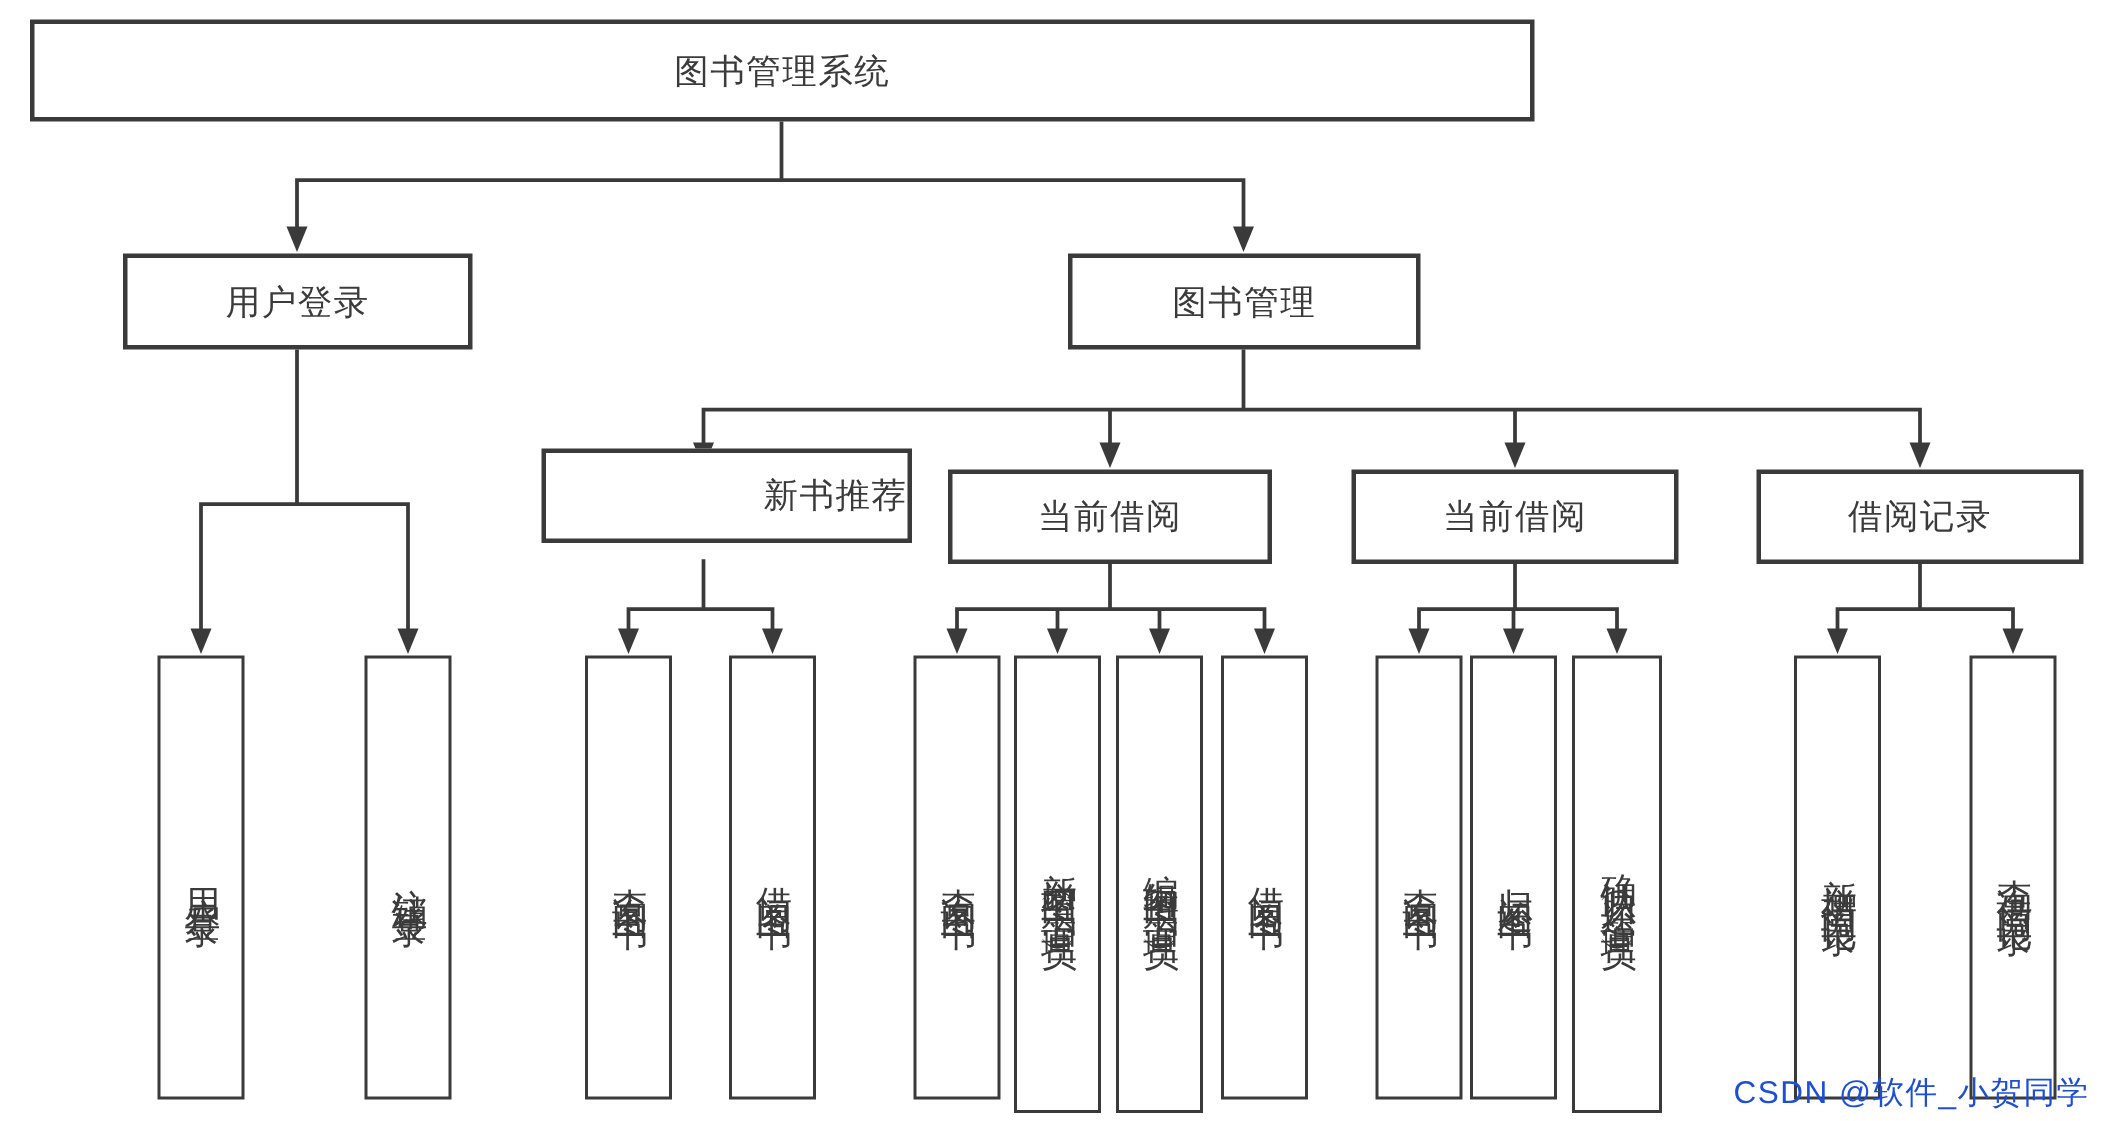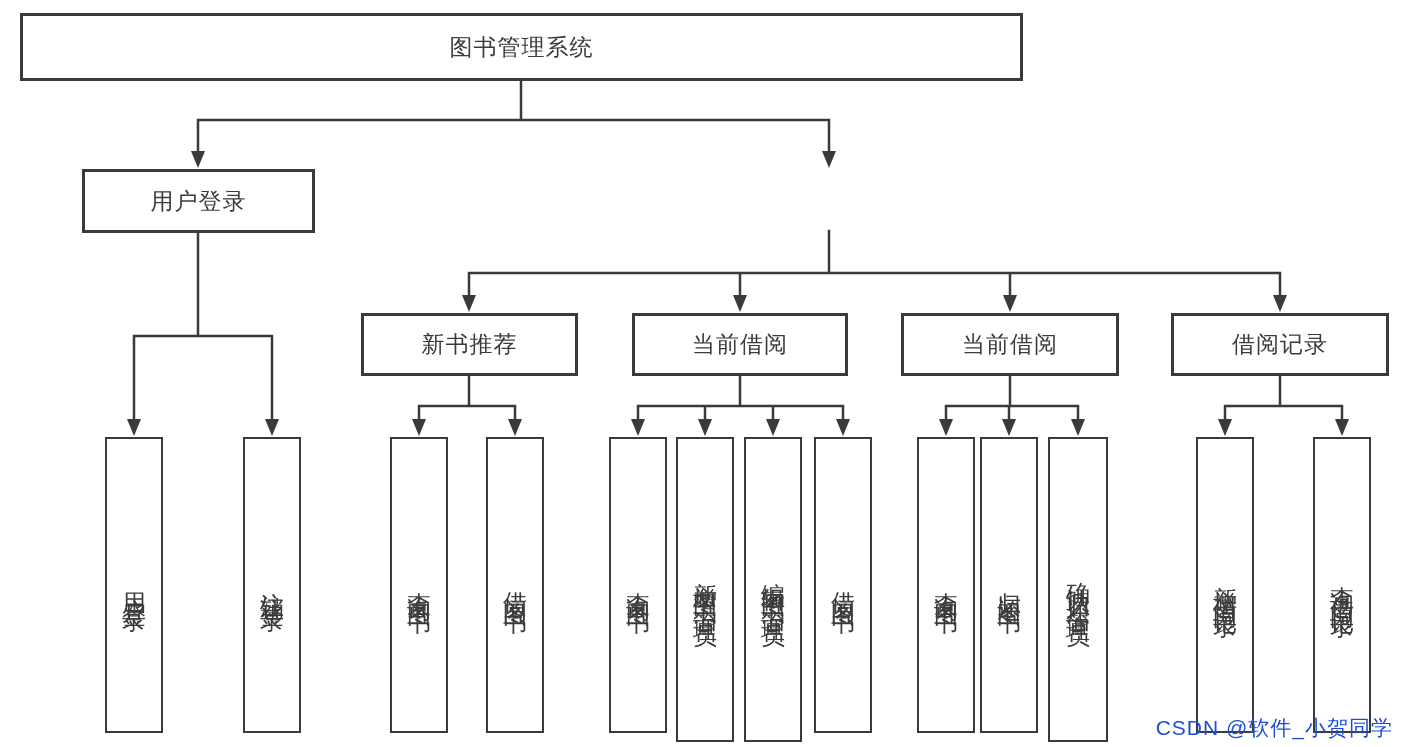--- a/index.html
+++ b/index.html
@@ -119,22 +119,25 @@
     </g>
   </svg>
 
   <div class="node hbox" style="left:20px; top:13px; width:1003px; height:68px;">
     <span>图书管理系统</span>
   </div>
 
   <div class="node hbox" style="left:82px; top:169px; width:233px; height:64px;">
     <span>用户登录</span>
   </div>
+  <div class="node hbox" style="left:712px; top:169px; width:235px; height:64px;">
+    <span>图书管理</span>
+  </div>
 
-  <div class="node hbox" style="left:361px; top:313px; width:217px; height:63px;">
+  <div class="node hbox" style="left:361px; top:299px; width:247px; height:63px;justify-content:flex-end;">
     <span>新书推荐</span>
   </div>
   <div class="node hbox" style="left:632px; top:313px; width:216px; height:63px;">
     <span>当前借阅</span>
   </div>
   <div class="node hbox" style="left:1171px; top:313px; width:218px; height:63px;">
     <span>借阅记录</span>
   </div>
   <div class="node hbox" style="left:901px; top:313px; width:218px; height:63px;">
     <span>当前借阅</span>

